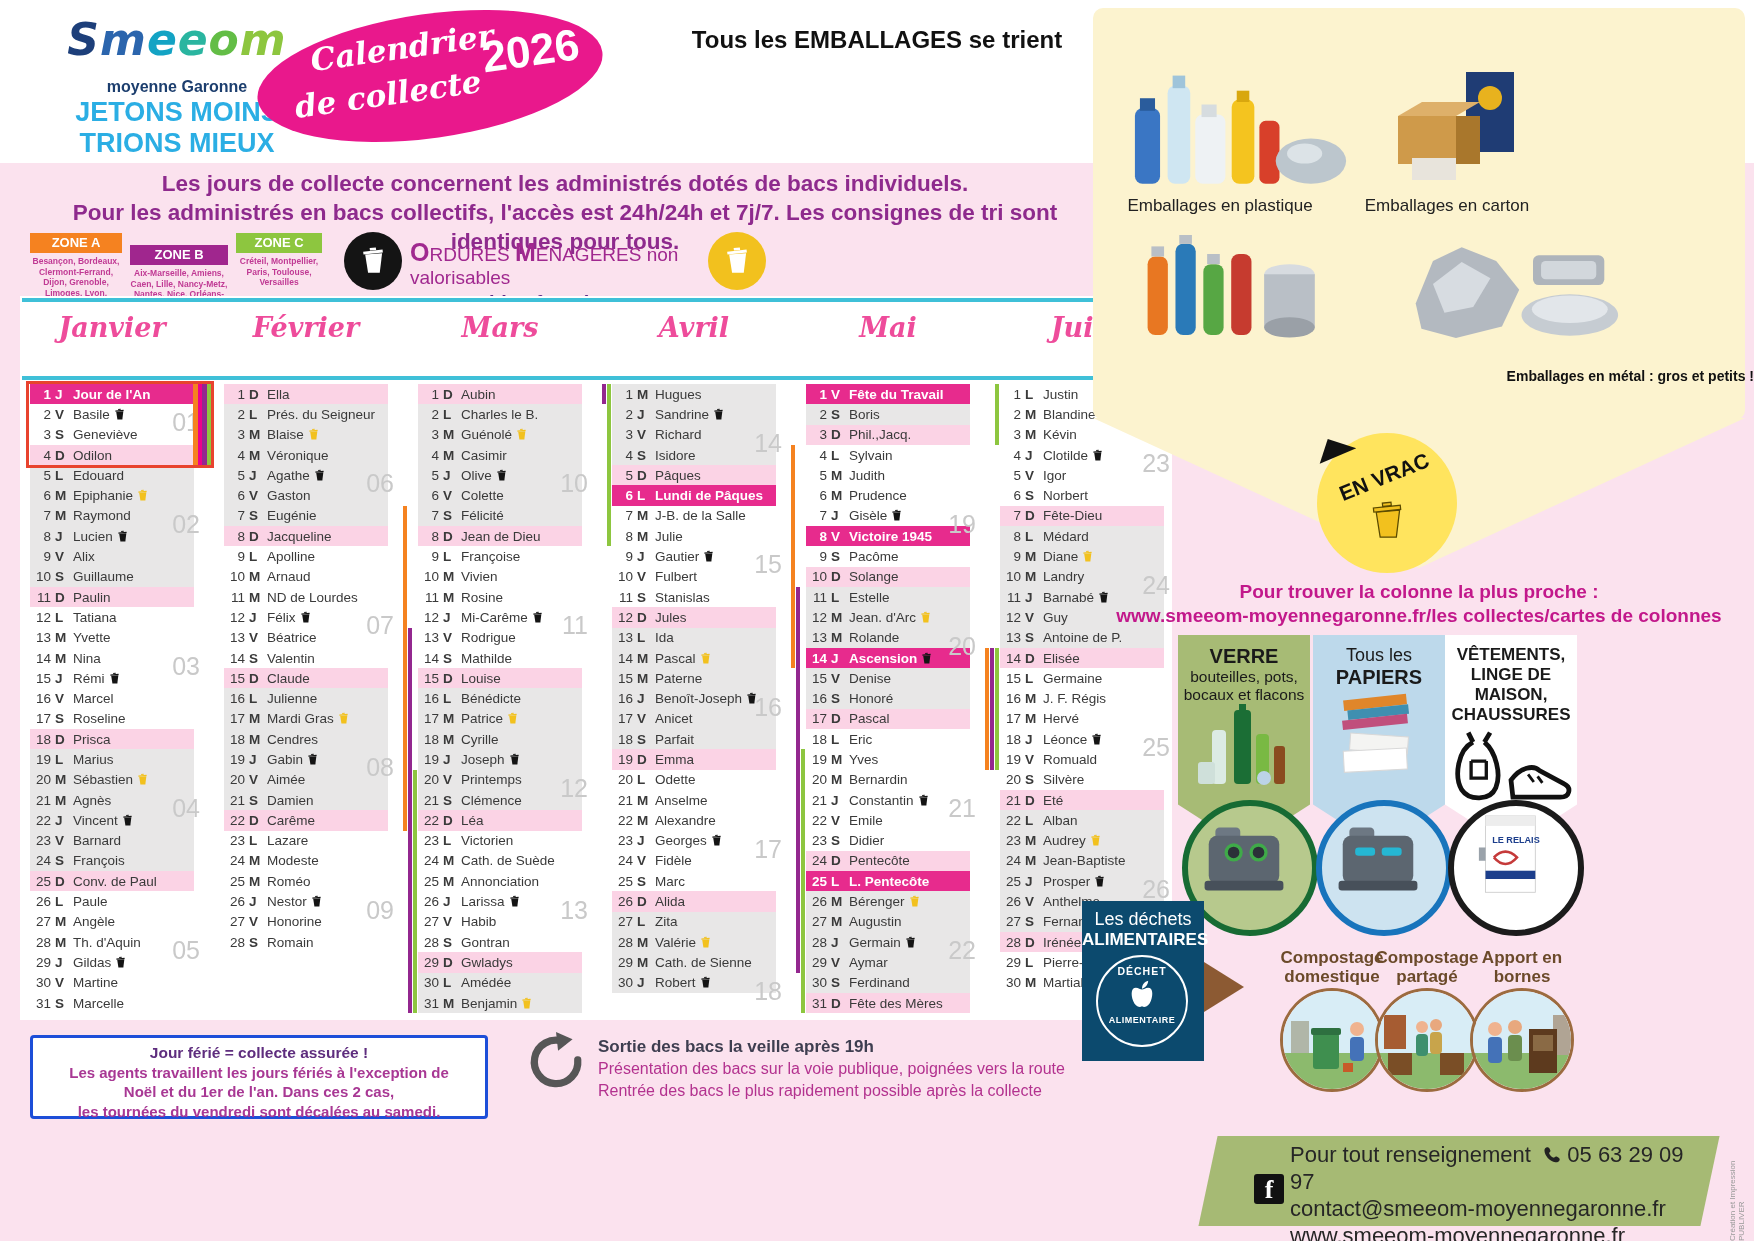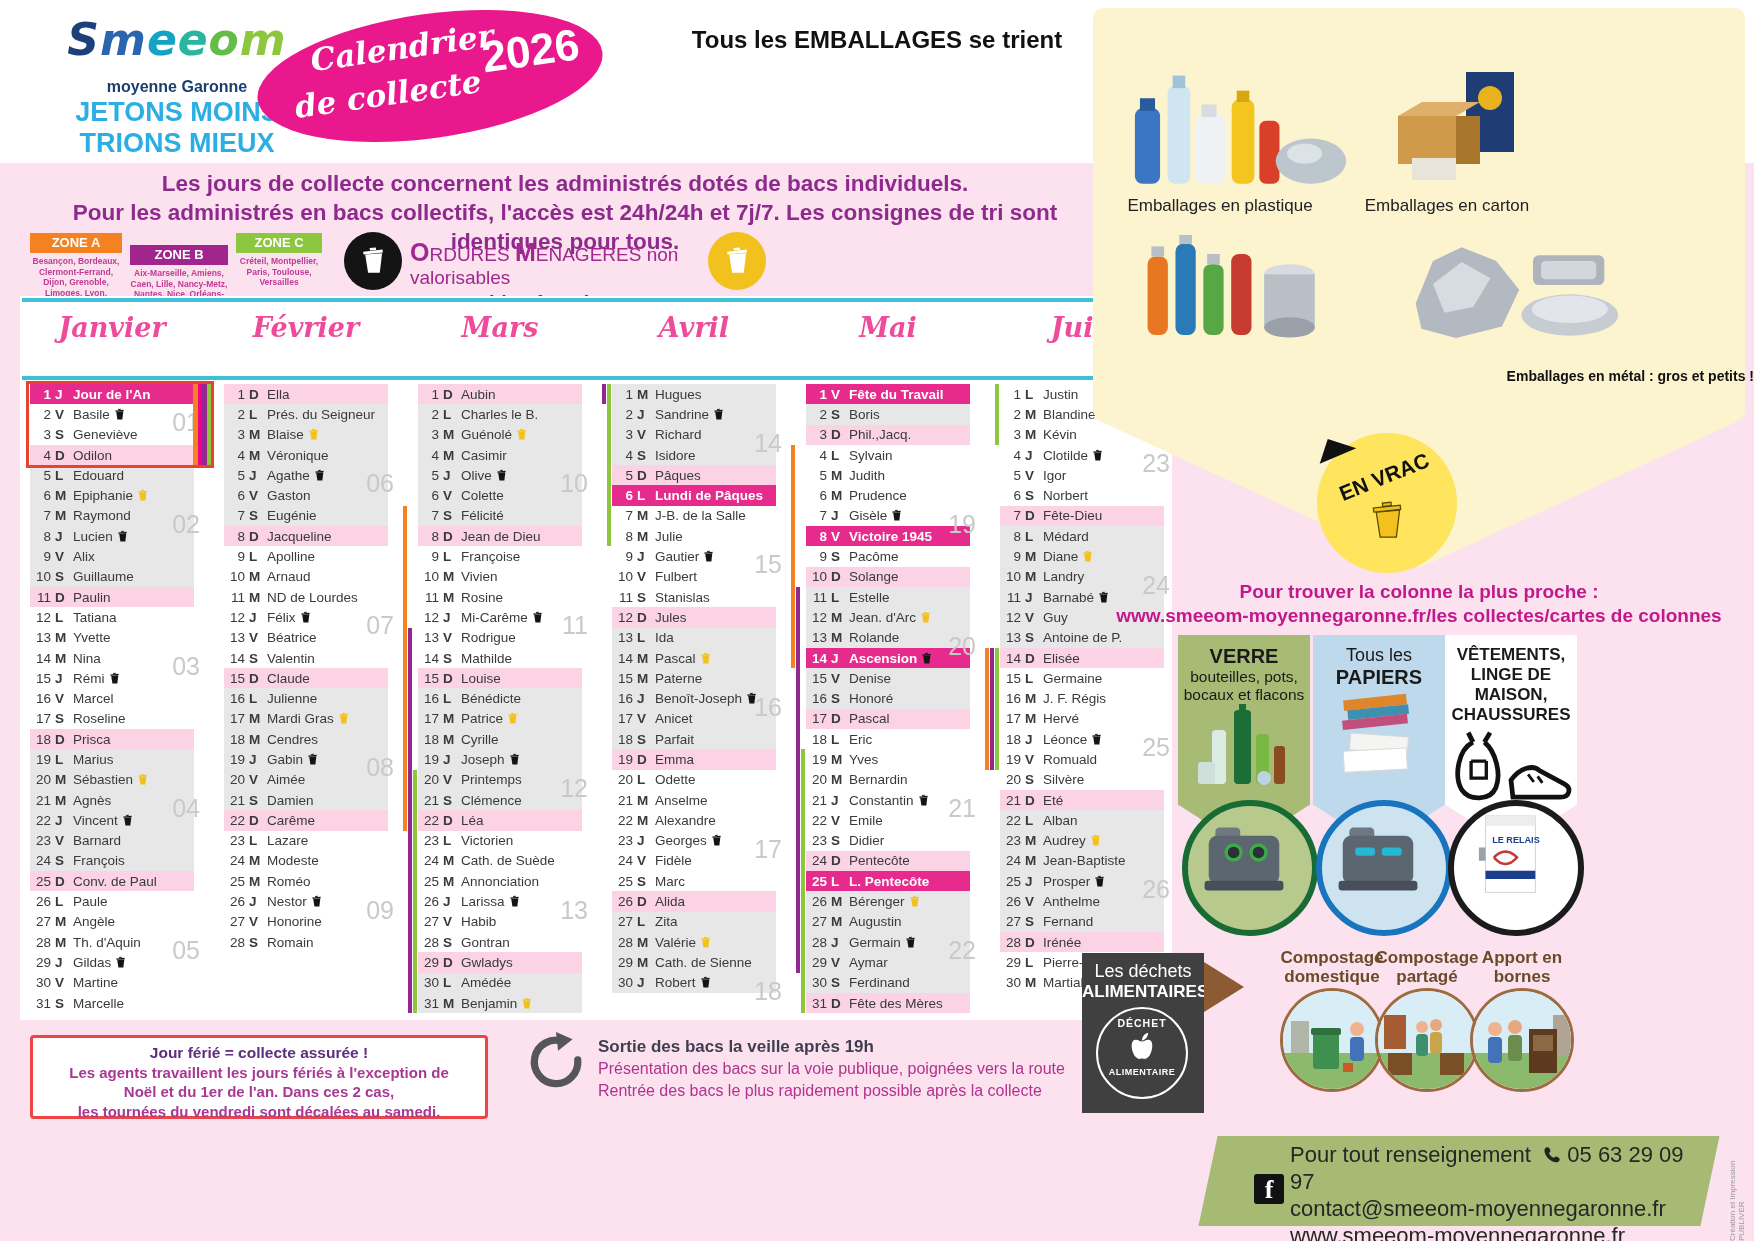--- a/index.html
+++ b/index.html
@@ -42,21 +42,21 @@
   .bin-ic{margin-left:4px;flex:none;}
   .row-gray{background:#E8E7E7;}
   .row-sun{background:#FBD3E5;}
   .row-hol{background:#E72B8D;color:#fff;font-weight:bold;}
   .wknum{position:absolute;left:0;width:170px;text-align:right;font-size:25px;color:#C9C9C9;line-height:25px;}
   .vbar{position:absolute;width:4px;}
   .jan-box{position:absolute;left:-4px;width:188px;border:3px solid #E8432E;box-sizing:border-box;display:flex;justify-content:flex-end;}
   .jan-stripes{display:flex;height:100%;}
   .jan-stripes i{display:block;width:4.4px;height:100%;}
   
-  #holiday-box{position:absolute;left:30px;top:1035px;width:458px;height:84px;background:#fff;border:3px solid #ef4444;border-radius:4px;text-align:center;padding-top:5px;box-sizing:border-box;}
+  #holiday-box{position:absolute;left:30px;top:1035px;width:458px;height:84px;background:#fff;border:3px solid #1d4ed8;border-radius:4px;text-align:center;padding-top:5px;box-sizing:border-box;}
   #holiday-box .l1{font-size:15.5px;font-weight:bold;color:#5E2D7E;line-height:19.5px;}
   #holiday-box .lx{font-size:15px;font-weight:bold;color:#A83894;line-height:19.5px;}
   #binsout-icon{position:absolute;left:527px;top:1032px;}
   #binsout{position:absolute;left:598px;top:1035px;width:470px;}
   #binsout .b1{font-size:17px;font-weight:bold;color:#3E3E50;line-height:23px;}
   #binsout .bx{font-size:16px;color:#B3328F;line-height:22px;}
   
   #emb-panel{position:absolute;left:1093px;top:8px;width:652px;height:412px;background:#FCF3CF;border-radius:10px;}
   #emb-tri{position:absolute;left:1093px;top:418px;width:0;height:0;border-left:326px solid transparent;border-right:326px solid transparent;border-top:150px solid #FCF3CF;}
   #emb-title{position:absolute;left:0;right:0;top:26px;text-align:center;font-size:24px;font-weight:bold;color:#111;}
@@ -65,21 +65,21 @@
   #envrac{position:absolute;left:1317px;top:433px;width:140px;height:140px;border-radius:50%;background:#FFE45E;}
   #envrac-text{position:absolute;left:20px;top:32px;font-size:21px;font-weight:bold;color:#111;transform:rotate(-22deg);}
   #envrac-wedge{position:absolute;left:6px;top:10px;width:0;height:0;border-bottom:26px solid transparent;border-left:30px solid #111;transform:rotate(18deg);}
   #colonne{position:absolute;left:1093px;top:580px;width:652px;text-align:center;font-size:19px;font-weight:bold;color:#C2188B;line-height:24px;}
   .sort-panel{position:absolute;top:635px;width:132px;height:212px;clip-path:polygon(0 0,100% 0,100% 80%,50% 100%,0 80%);text-align:center;}
   .sp-title{font-size:20px;font-weight:bold;color:#1a1a1a;margin-top:10px;line-height:22px;}
   .sp-sub{font-size:15.5px;color:#1a1a1a;line-height:18px;margin-top:1px;}
   .sp-pre{font-size:18px;color:#1a1a1a;margin-top:10px;}
   .sort-circle{position:absolute;top:800px;width:124px;height:124px;border-radius:50%;overflow:hidden;}
   
-  #alim{position:absolute;left:1082px;top:953px;width:122px;height:160px;background:#404040;}
+  #alim{position:absolute;left:1082px;top:901px;width:122px;height:160px;background:#0c4a6e;}
   #alim-arrow{position:absolute;left:1204px;top:962px;width:0;height:0;border-top:25px solid transparent;border-bottom:25px solid transparent;border-left:40px solid #8C5A33;}
   #alim .t1{color:#fff;font-size:18px;text-align:center;margin-top:8px;}
   #alim .t2{color:#fff;font-size:17px;font-weight:bold;text-align:center;}
   #badge{position:absolute;left:14px;top:54px;width:92px;height:92px;border:2px solid #fff;border-radius:50%;box-sizing:border-box;text-align:center;}
   #badge .bt{color:#fff;font-size:10.5px;font-weight:bold;letter-spacing:1px;margin-top:8px;}
   #badge .bb{color:#fff;font-size:9px;font-weight:bold;letter-spacing:0.5px;}
   .comp-label{position:absolute;top:948px;width:116px;text-align:center;font-size:17px;font-weight:bold;color:#6B4A2A;line-height:19px;}
   .comp-circle{position:absolute;top:988px;width:104px;height:104px;border-radius:50%;border:3px solid #9C6B3F;overflow:hidden;box-sizing:border-box;}
   
   #contact{position:absolute;left:1208px;top:1136px;width:502px;height:90px;background:#A6BA74;transform:skewX(-12deg);}

